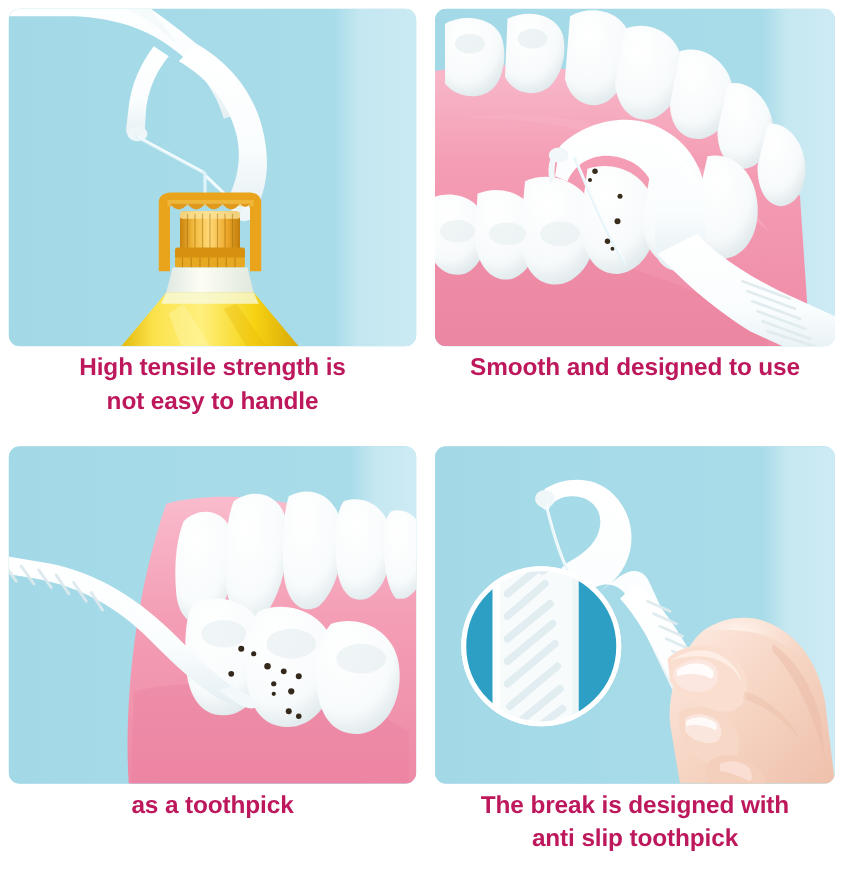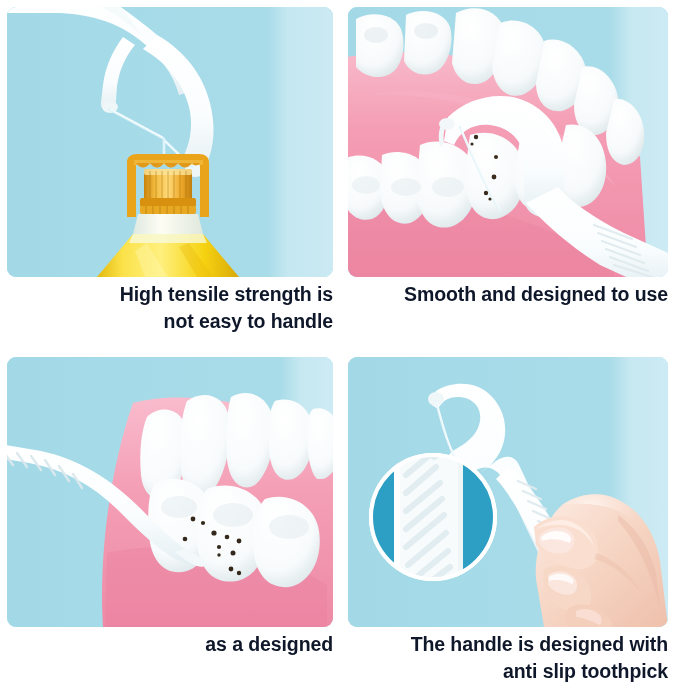--- a/index.html
+++ b/index.html
@@ -36,24 +36,24 @@
     overflow: hidden;
     background: #a6dbe8;
   }
   .photo svg { display: block; width: 100%; height: 100%; }
 
   .caption {
     position: absolute;
     left: 0;
     right: 0;
     top: 274px;
-    text-align: right;
+    text-align: center;
     font-size: 19.5px;
     font-weight: bold;
-    color: #0f172a;
+    color: #be185d;
     line-height: 1.38;
     letter-spacing: -0.1px;
   }
   .caption .ln { display: block; }
 </style>
 </head>
 <body>
 
 <div class="grid">
 
@@ -378,21 +378,21 @@
             <path d="M 52,109 L 62,124"></path>
             <path d="M 66,117 L 75,131"></path>
           </g>
 
           <path d="M 178,192 C 188,197 196,201 198,205 C 200,209 196,211 190,209
                    C 182,206 174,200 168,195 Z" fill="#f3f9fb"></path>
         </g>
       </svg>
     </div>
     <div class="caption">
-      <span class="ln">as a designed</span>
+      <span class="ln">as a toothpick</span>
     </div>
   </div>
 
   <div class="panel col-right row-bottom">
     <div class="photo">
       <svg viewBox="0 0 320 270" preserveAspectRatio="none" aria-hidden="true">
         <defs>
           <linearGradient id="p4bg" x1="0" y1="0" x2="1" y2="0">
             <stop offset="0%" stop-color="#a3d9e7"></stop>
             <stop offset="82%" stop-color="#a9dce9"></stop>
@@ -504,18 +504,18 @@
               <path d="M 66,222 L 100,194"></path>
               <path d="M 78,228 L 102,210"></path>
               <path d="M 86,100 L 104,88"></path>
             </g>
           </g>
           <circle cx="85" cy="160" r="62" fill="none" stroke="#ffffff" stroke-width="4"></circle>
         </g>
       </svg>
     </div>
     <div class="caption">
-      <span class="ln">The handle is designed with</span>
+      <span class="ln">The break is designed with</span>
       <span class="ln">anti slip toothpick</span>
     </div>
   </div>
 
 </div>
 
 </body></html>

